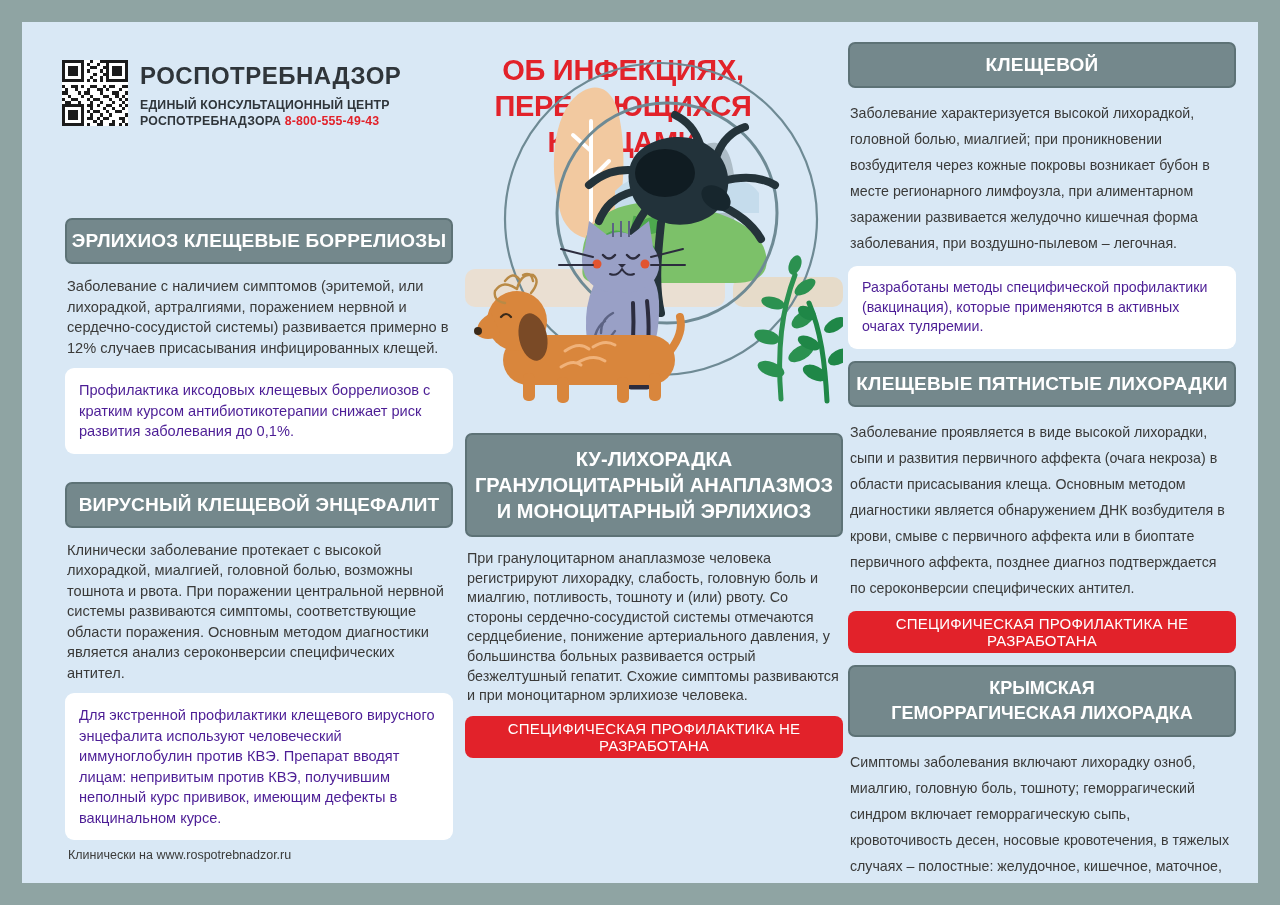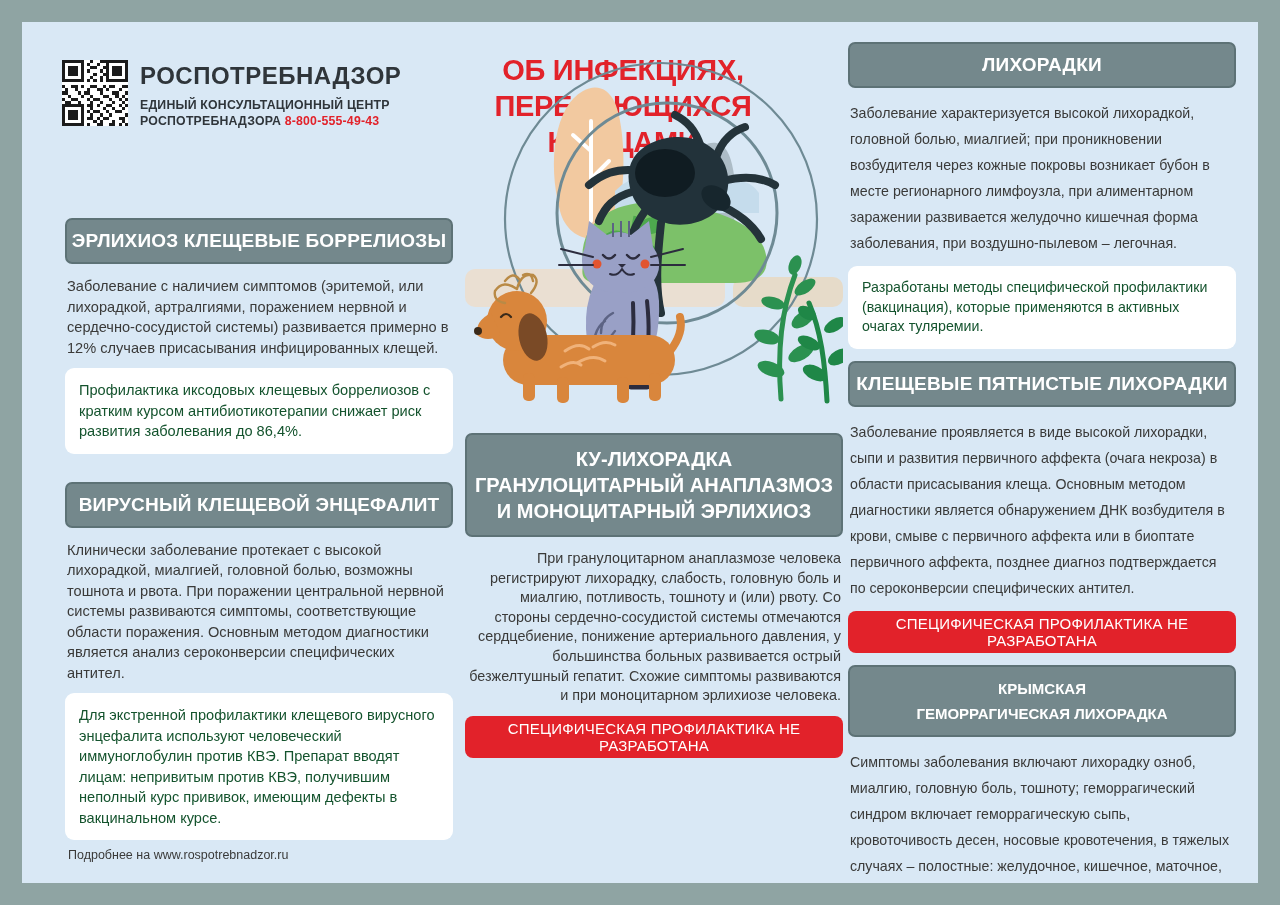--- a/index.html
+++ b/index.html
@@ -30,43 +30,43 @@
   .bar{
     background:#74888c;border:2px solid #5d7276;border-radius:7px;
     color:#fff;font-weight:bold;text-align:center;
     display:flex;align-items:center;justify-content:center;
     white-space:pre-line;box-sizing:border-box;
   }
   .bar.single{height:46px;font-size:19px;letter-spacing:.2px;}
   .para{color:#3a3a39;font-size:14.6px;line-height:20.5px;margin-top:12px;padding:0 2px;}
   .note{
     background:#fff;border-radius:9px;margin-top:10px;padding:12px 14px;
-    color:#14532d;font-size:14.6px;line-height:20.5px;
+    color:#4c1d95;font-size:14.6px;line-height:20.5px;
   }
   .banner{
     background:#e2222a;border-radius:8px;height:42px;margin-top:10px;
     color:#fff;font-weight:normal;font-size:15px;letter-spacing:.2px;
     display:flex;align-items:center;justify-content:center;text-align:center;
   }
   .footnote{
     margin-top:14px;color:#be185d;font-weight:bold;font-size:15px;line-height:21px;
     white-space:pre-line;letter-spacing:.2px;
   }
   .more-link{position:absolute;left:46px;top:826px;font-size:12.5px;color:#3a3a39;}
   
   #col-left{left:43px;top:196px;width:388px;}
   #col-left .bar2{margin-top:28px;}
   #col-mid{left:443px;top:25px;width:378px;}
   #col-mid .bar{margin-top:26px;padding:11px 8px;font-size:20px;line-height:26px;}
-  #col-mid .para{font-size:14.4px;line-height:19.6px;text-align:right;}
+  #col-mid .para{font-size:14.4px;line-height:19.6px;}
   #col-right{left:826px;top:20px;width:388px;}
   #col-right .para{font-size:14.2px;line-height:26px;}
   #col-right .note{font-size:14.2px;line-height:19.6px;}
   #col-right .bar{margin-top:12px;}
-  #col-right .bar.double{padding:9px 8px;font-size:15px;line-height:25px;}
+  #col-right .bar.double{padding:9px 8px;font-size:18px;line-height:25px;}
   .illo{margin-top:4px;display:block;}
 </style>
 </head>
 <body>
 
 <div class="card">
 
   <div class="logo-wrap">
     <svg class="qr" viewBox="0 0 21 21" shape-rendering="crispEdges">
       <rect width="21" height="21" fill="#fff"></rect>
@@ -96,21 +96,21 @@
       </div>
     </div>
   </div>
 
   <div class="poster-title">ОБ ИНФЕКЦИЯХ,
 ПЕРЕДАЮЩИХСЯ КЛЕЩАМИ</div>
 
   <div id="col-left" class="col">
     <div class="bar single">ЭРЛИХИОЗ КЛЕЩЕВЫЕ БОРРЕЛИОЗЫ</div>
     <div class="para">Заболевание с наличием симптомов (эритемой, или лихорадкой, артралгиями, поражением нервной и сердечно-сосудистой системы) развивается примерно в 12% случаев присасывания инфицированных клещей.</div>
-    <div class="note">Профилактика иксодовых клещевых боррелиозов с кратким курсом антибиотикотерапии снижает риск развития заболевания до 86,4%.</div>
+    <div class="note">Профилактика иксодовых клещевых боррелиозов с кратким курсом антибиотикотерапии снижает риск развития заболевания до 0,1%.</div>
     <div class="bar single bar2">ВИРУСНЫЙ КЛЕЩЕВОЙ ЭНЦЕФАЛИТ</div>
     <div class="para">Клинически заболевание протекает с высокой лихорадкой, миалгией, головной болью, возможны тошнота и рвота. При поражении центральной нервной системы развиваются симптомы, соответствующие области поражения. Основным методом диагностики является анализ сероконверсии специфических антител.</div>
     <div class="note">Для экстренной профилактики клещевого вирусного энцефалита используют человеческий иммуноглобулин против КВЭ. Препарат вводят лицам: непривитым против КВЭ, получившим неполный курс прививок, имеющим дефекты в вакцинальном курсе.</div>
   </div>
 
   <div id="col-mid" class="col">
     <svg class="illo" width="378" height="356" viewBox="0 0 378 356">
 
       <rect x="0" y="218" width="260" height="38" rx="10" fill="#eadfd2"></rect>
       <rect x="268" y="226" width="110" height="30" rx="10" fill="#e6dbc9"></rect>
@@ -195,27 +195,27 @@
       </g>
     </svg>
     <div class="bar">КУ-ЛИХОРАДКА
 ГРАНУЛОЦИТАРНЫЙ АНАПЛАЗМОЗ
 И МОНОЦИТАРНЫЙ ЭРЛИХИОЗ</div>
     <div class="para">При гранулоцитарном анаплазмозе человека регистрируют лихорадку, слабость, головную боль и миалгию, потливость, тошноту и (или) рвоту. Со стороны сердечно-сосудистой системы отмечаются сердцебиение, понижение артериального давления, у большинства больных развивается острый безжелтушный гепатит.  Схожие симптомы развиваются и при моноцитарном эрлихиозе человека.</div>
     <div class="banner">СПЕЦИФИЧЕСКАЯ ПРОФИЛАКТИКА НЕ РАЗРАБОТАНА</div>
   </div>
 
   <div id="col-right" class="col">
-    <div class="bar single" style="margin-top:0">ЛИХОРАДКИ</div>
+    <div class="bar single" style="margin-top:0">КЛЕЩЕВОЙ</div>
     <div class="para">Заболевание характеризуется высокой лихорадкой, головной болью, миалгией; при проникновении возбудителя через кожные покровы возникает бубон в месте регионарного лимфоузла, при алиментарном заражении развивается желудочно кишечная форма заболевания, при воздушно-пылевом – легочная.</div>
     <div class="note">Разработаны методы специфической профилактики (вакцинация), которые применяются в активных очагах туляремии.</div>
     <div class="bar single">КЛЕЩЕВЫЕ ПЯТНИСТЫЕ ЛИХОРАДКИ</div>
     <div class="para">Заболевание проявляется в виде высокой лихорадки, сыпи и развития первичного аффекта (очага некроза) в области присасывания клеща. Основным методом диагностики является обнаружением ДНК возбудителя в крови, смыве с первичного аффекта или в биоптате первичного аффекта, позднее диагноз подтверждается по сероконверсии специфических антител.</div>
     <div class="banner">СПЕЦИФИЧЕСКАЯ ПРОФИЛАКТИКА НЕ РАЗРАБОТАНА</div>
     <div class="bar double">КРЫМСКАЯ
 ГЕМОРРАГИЧЕСКАЯ ЛИХОРАДКА</div>
     <div class="para">Симптомы заболевания включают лихорадку озноб, миалгию, головную боль, тошноту; геморрагический синдром включает геморрагическую сыпь, кровоточивость десен, носовые кровотечения, в тяжелых случаях – полостные: желудочное, кишечное, маточное, кровотечения. Диагноз ставится при обнаружении возбудителя методом ПЦР в острую стадию заболевания и позднее подтверждается детекцией сероконверсии специфических антител.</div>
     <div class="footnote">СЕРОПРОФИЛАКТИКА РАЗРАБОТАНА,  В РФ
 НЕ ПРИМЕНЯЕТСЯ</div>
   </div>
 
-  <div class="more-link">Подробнее на www.rospotrebnadzor.ru</div>
+  <div class="more-link">Клинически на www.rospotrebnadzor.ru</div>
 </div>
 
 </body></html>

